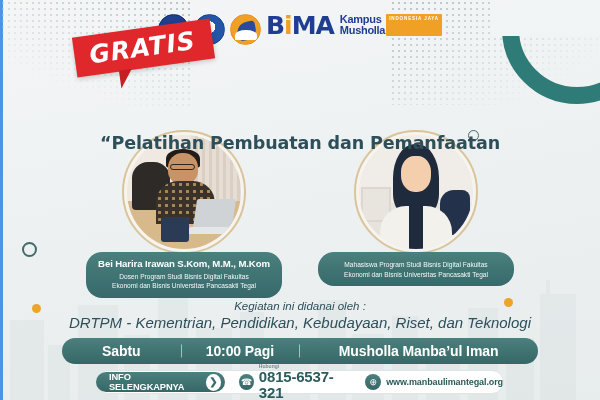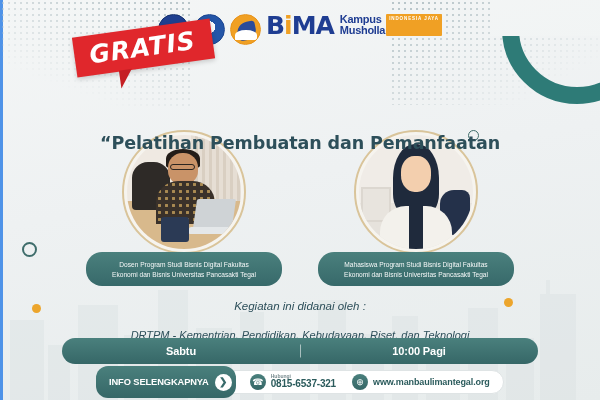--- a/index.html
+++ b/index.html
@@ -223,67 +223,67 @@
   .np-name{ font-size:9.6px; font-weight:800; letter-spacing:-.1px; line-height:1.2; }
   .np-role{ font-size:6.6px; font-weight:400; line-height:1.45; margin-top:2px; opacity:.95; }
 
   
   .funded{
     position:absolute; left:0; top:300px; width:100%; text-align:center;
     color:#2d4f5a; font-style:italic; z-index:6;
     font-family:Liberation Sans, sans-serif;
   }
   .funded-1{ font-size:11.5px; font-weight:400; }
-  .funded-2{ font-size:11px; font-weight:400; margin-top:17px; }
+  .funded-2{ font-size:15px; font-weight:400; margin-top:2px; }
 
   
   .detailbar{
     position:absolute; left:62px; top:338px; width:476px; height:26px;
     background:linear-gradient(180deg,#4a807d 0%,#366767 100%);
     border-radius:13px; display:flex; align-items:center; z-index:6;
   }
   .db-cell{
     flex:1; text-align:center; color:#fff;
-    font-size:11px; font-weight:700; letter-spacing:-.1px; position:relative;
+    font-size:14px; font-weight:700; letter-spacing:-.1px; position:relative;
   }
   .db-cell + .db-cell:before{
     content:""; position:absolute; left:0; top:50%; transform:translateY(-50%);
     width:1px; height:13px; background:rgba(255,255,255,.55);
   }
   .db-cell.w-sm{ flex:.72; }
   .db-cell.w-lg{ flex:1.45; }
 
   
   .footer{
     position:absolute; left:96px; top:370px; width:408px; height:24px;
     background:#ffffff; border:1px solid #dfe4e5; border-radius:12px;
     display:flex; align-items:center; z-index:6;
   }
   .info-pill{
-    height:32px; margin-left:-1px;
+    height:20px; margin-left:-1px;
     background:linear-gradient(180deg,#4a807d 0%,#366767 100%);
     border-radius:12px; display:flex; align-items:center; gap:6px;
     padding:0 4px 0 13px; color:#fff;justify-content:space-between;
   }
   .info-pill .lbl{ font-size:9.3px; font-weight:800; letter-spacing:-.1px; }
   .arrow-circle{
     width:17px; height:17px; border-radius:50%; background:#fff;
     display:flex; align-items:center; justify-content:center;
     color:#386a6a; font-size:10px; font-weight:900; line-height:1;
   }
   .contact{ display:flex; align-items:center; gap:5px; margin-left:14px; }
   .ic-circle{
     width:16px; height:16px; border-radius:50%;
     background:linear-gradient(180deg,#4a807d,#366767);
     display:flex; align-items:center; justify-content:center;
     color:#fff; font-size:9px; line-height:1;
   }
   .phone-txt{ line-height:1.05; }
   .phone-lbl{ font-size:5px; color:#7a8c90; font-weight:600; }
-  .phone-num{ font-size:10px; color:#2b5b5c; font-weight:800; letter-spacing:-.2px; }
+  .phone-num{ font-size:15px; color:#2b5b5c; font-weight:800; letter-spacing:-.2px; }
   .web{ display:flex; align-items:center; gap:5px; margin-left:16px; }
   .web-txt{ font-size:9px; color:#2b5b5c; font-weight:700; letter-spacing:-.1px; }
 </style>
 </head>
 <body>
 
 <div id="poster">
 
   <div class="left-rail"></div>
 
@@ -362,40 +362,42 @@
         <div class="winL"></div>
           <div class="bag"></div>
         <div class="hijab"></div>
           <div class="face"></div>
           <div class="jacket"></div>
       </div>
     </div>
   </div>
 
   <div class="nameplate np-left">
+    <div class="np-name">Bei Harira Irawan S.Kom, M.M., M.Kom</div>
     <div class="np-role">
       <div>Dosen Program Studi Bisnis Digital Fakultas</div>
       <div>Ekonomi dan Bisnis Universitas Pancasakti Tegal</div>
     </div>
   </div>
   <div class="nameplate np-right">
     <div class="np-role">
       <div>Mahasiswa Program Studi Bisnis Digital Fakultas</div>
       <div>Ekonomi dan Bisnis Universitas Pancasakti Tegal</div>
     </div>
   </div>
 
   <div class="funded">
     <div class="funded-1">Kegiatan ini didanai oleh :</div>
     <div class="funded-2">DRTPM - Kementrian, Pendidikan, Kebudayaan, Riset, dan Teknologi</div>
   </div>
 
   <div class="detailbar">
     <div class="db-cell w-sm">Sabtu</div>
     <div class="db-cell w-sm">10:00 Pagi</div>
+    <div class="db-cell w-lg">Musholla Manba’ul Iman</div>
   </div>
 
   <div class="footer">
     <div class="info-pill">
       <span class="lbl">INFO SELENGKAPNYA</span>
       <span class="arrow-circle">❯</span>
     </div>
     <div class="contact">
       <span class="ic-circle">☎</span>
       <span class="phone-txt">

